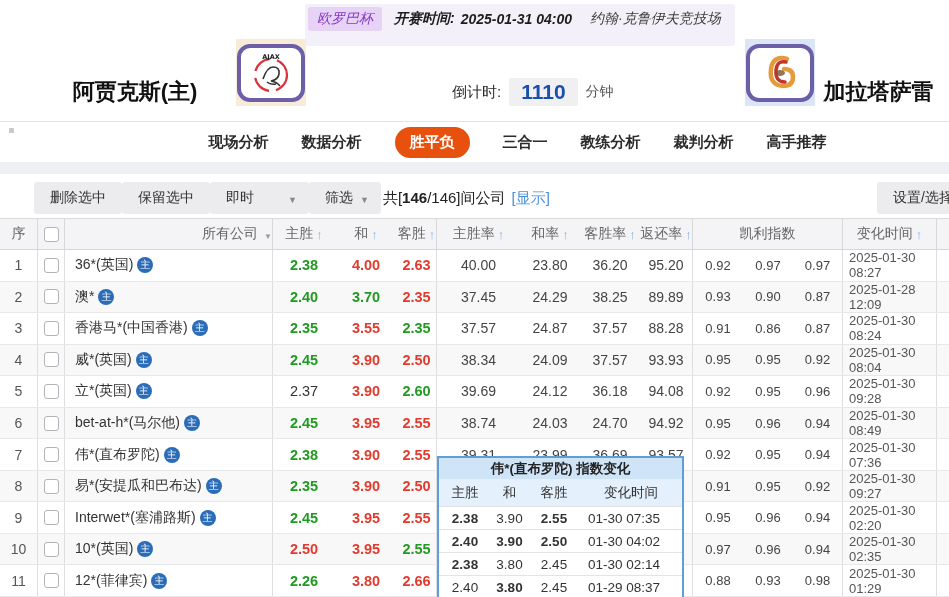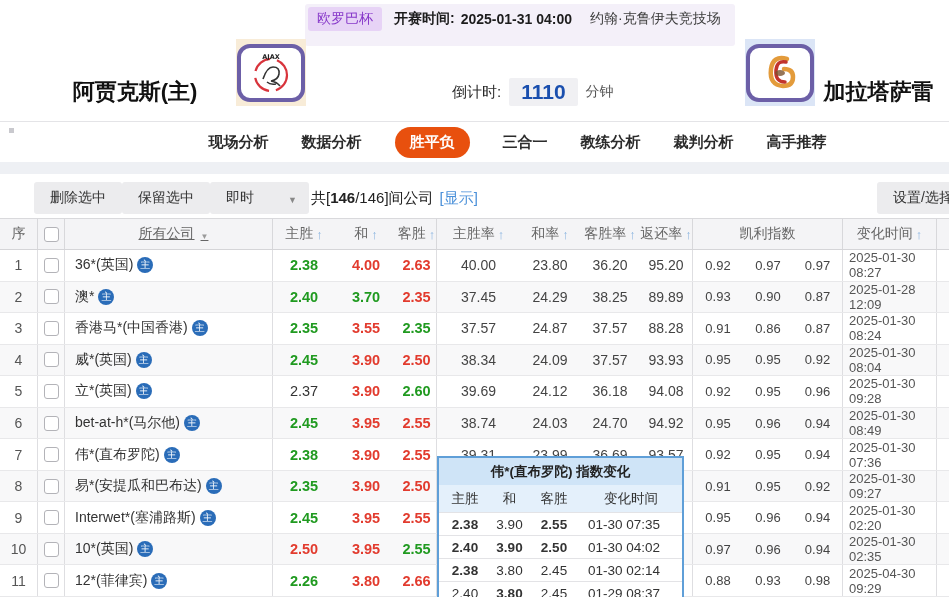--- a/index.html
+++ b/index.html
@@ -3,21 +3,21 @@
 <meta charset="utf-8">
 <style>
   * { margin:0; padding:0; box-sizing:border-box; }
   html,body { background:#fff; }
   body { font-family:"Liberation Sans","DejaVu Sans",sans-serif; }
   .page { position:relative; width:949px; height:597px; overflow:hidden; background:#fff; }
 
   
   .topbar { position:absolute; left:0; top:0; width:949px; height:34px; }
   .top-group { position:absolute; left:305px; top:4px; display:flex; align-items:center;
-               background:#f4f0f9; border-radius:3px; padding:3px 14px 15px 3px; }
+               background:#f4f0f9; border-radius:3px; padding:3px 14px 15px 3px;font-style:italic; }
   .league-badge { background:#e7d3f6; color:#8636c9; font-size:14px; padding:3px 9px; border-radius:3px; }
   .kickoff-label { font-weight:bold; color:#1c1c1c; font-size:14px; margin-left:12px; }
   .kickoff-time { font-weight:bold; color:#1c1c1c; font-size:14px; margin-left:6px; }
   .venue { color:#3c3c3c; font-size:14px; margin-left:18px; }
 
   
   .match { position:absolute; left:0; top:34px; width:949px; height:88px; border-bottom:1px solid #e4e4e7; }
   .team-name { position:absolute; top:58px; font-size:22px; font-weight:bold; color:#111; text-align:center; transform:translateY(-50%); }
   .home-name { left:40px; width:190px; }
   .away-name { left:808px; width:141px; }
@@ -55,21 +55,21 @@
   .show-link { color:#4a90d9; font-size:15px; margin-left:6px; text-decoration:none; cursor:pointer; }
   .settings-btn { position:absolute; left:877px; top:8px; background:#ececee; color:#333; font-size:14px;
                   padding:7px 16px; border:none; border-radius:3px; white-space:nowrap; font-family:inherit; cursor:pointer; }
 
   
   .thead { position:absolute; left:0; top:218px; width:949px; height:32px; background:#f4f4f6;
            border-top:1px solid #d9d9dc; border-bottom:1px solid #d5d5d8;
            display:grid; grid-template-columns:38px 27px 208px 62px 62px 40px 83px 60px 60px 53px 150px 94px 12px;
            font-size:14px; color:#666; }
   .thead .cell { display:flex; align-items:center; justify-content:center; }
-  .thead .c-company { justify-content:center; padding-left:10px;text-decoration:underline; }
+  .thead .c-company { justify-content:flex-end; padding-left:10px; }
   .thead .c-time { justify-content:center; }
   .bR { border-right:1px solid #d8d8db; }
   .sort-icon::after { content:"↑"; color:#8ab4e0; font-weight:bold; margin-left:3px; font-size:13px; }
   .drop-icon::after { content:"▼"; color:#9a9a9a; font-size:8px; margin-left:6px; }
 
   .tbody { position:absolute; left:0; top:250px; width:949px; }
   .tr { display:grid; grid-template-columns:38px 27px 208px 62px 62px 40px 83px 60px 60px 53px 50px 50px 50px 94px 12px;
         height:31.55px; border-bottom:1px solid #e8e8ea; background:#fff; }
   .tr.alt { background:#f8f8f9; }
   .td { display:flex; align-items:center; justify-content:center; font-size:14px; color:#444; overflow:hidden; }
@@ -83,21 +83,21 @@
   .r { color:#e23b2e; }
   .k { color:#333; font-weight:normal; }
 
   .checkbox { width:15px; height:15px; border:1.5px solid #b3b3b8; border-radius:3px; background:#fff; cursor:pointer; }
   .badge { display:inline-flex; align-items:center; justify-content:center; width:16px; height:16px; margin-left:4px;
            background:#2a6cb8; color:#fff; border-radius:50%; font-size:10px; flex:none; }
 
   
   .popup { position:absolute; left:437px; top:456px; width:247px; background:#fff;
            border:2px solid #5f9fd8; z-index:20; }
-  .popup-title { height:27px; background:#cfe4f7; display:flex; align-items:center; justify-content:center;
+  .popup-title { height:21px; background:#cfe4f7; display:flex; align-items:center; justify-content:center;
                  font-size:13.5px; font-weight:bold; color:#222; }
   .popup-head { height:27px; background:#e4f0fb; display:grid; grid-template-columns:52px 37px 52px 1fr;
                 font-size:13.5px; color:#333; }
   .popup-head .ph { display:flex; align-items:center; justify-content:center; }
   .popup-row { height:23px; display:grid; grid-template-columns:52px 37px 52px 1fr; border-top:1px solid #e3e3e6; }
   .popup-row .pc { display:flex; align-items:center; justify-content:center; font-size:13.5px; color:#333; }
   .popup-row .pc.g, .popup-row .pc.r { font-weight:bold; }
   .popup-row .pc-time { justify-content:flex-start; padding-left:8px; }
 
   svg text { font-family:"DejaVu Sans",sans-serif; }
@@ -166,20 +166,24 @@
   <div class="gap-band"></div>
 
   <div class="toolbar">
     <div class="tb-group">
       <button class="tb-btn">删除选中</button>
       <button class="tb-btn">保留选中</button>
       <div class="tb-drop wide">
         <span>即时</span>
         <span class="caret"></span>
       </div>
+      <div class="tb-drop">
+        <span>筛选</span>
+        <span class="caret"></span>
+      </div>
       <span class="count-text"><span>共[</span><span class="count-bold">146</span><span>/146]间公司</span></span>
       <a class="show-link">[显示]</a>
     </div>
     <button class="settings-btn">设置/选择</button>
   </div>
 
   <div class="thead">
     <div class="cell bR">
         <span>序</span>
       </div>
@@ -471,21 +475,21 @@
     <div class="td td-odd g">2.26</div>
     <div class="td td-odd r">3.80</div>
     <div class="td td-odd bR r">2.66</div>
     <div class="td"></div>
     <div class="td"></div>
     <div class="td"></div>
     <div class="td bR"></div>
     <div class="td td-kelly">0.88</div>
     <div class="td td-kelly">0.93</div>
     <div class="td td-kelly bR">0.98</div>
-    <div class="td td-time bR">2025-04-30 09:29</div>
+    <div class="td td-time bR">2025-01-30 01:29</div>
     <div class="td"></div>
   </div>
 </div>
 
   <div class="popup">
     <div class="popup-title">伟*(直布罗陀) 指数变化</div>
     <div class="popup-head">
       <div class="ph">主胜</div>
       <div class="ph">和</div>
       <div class="ph">客胜</div>

